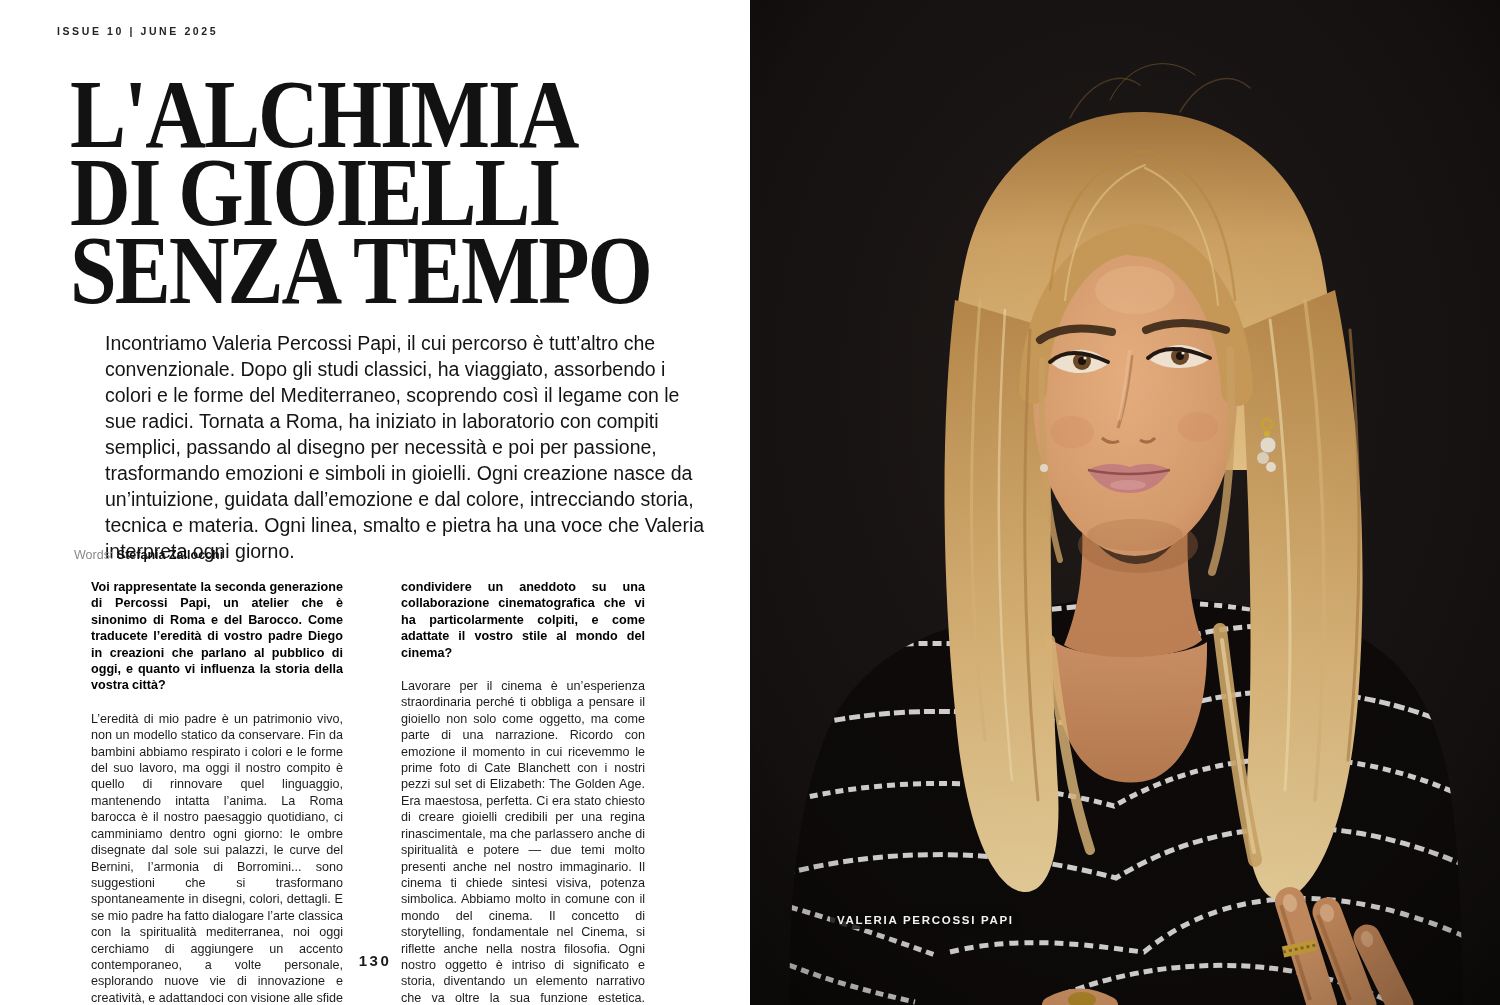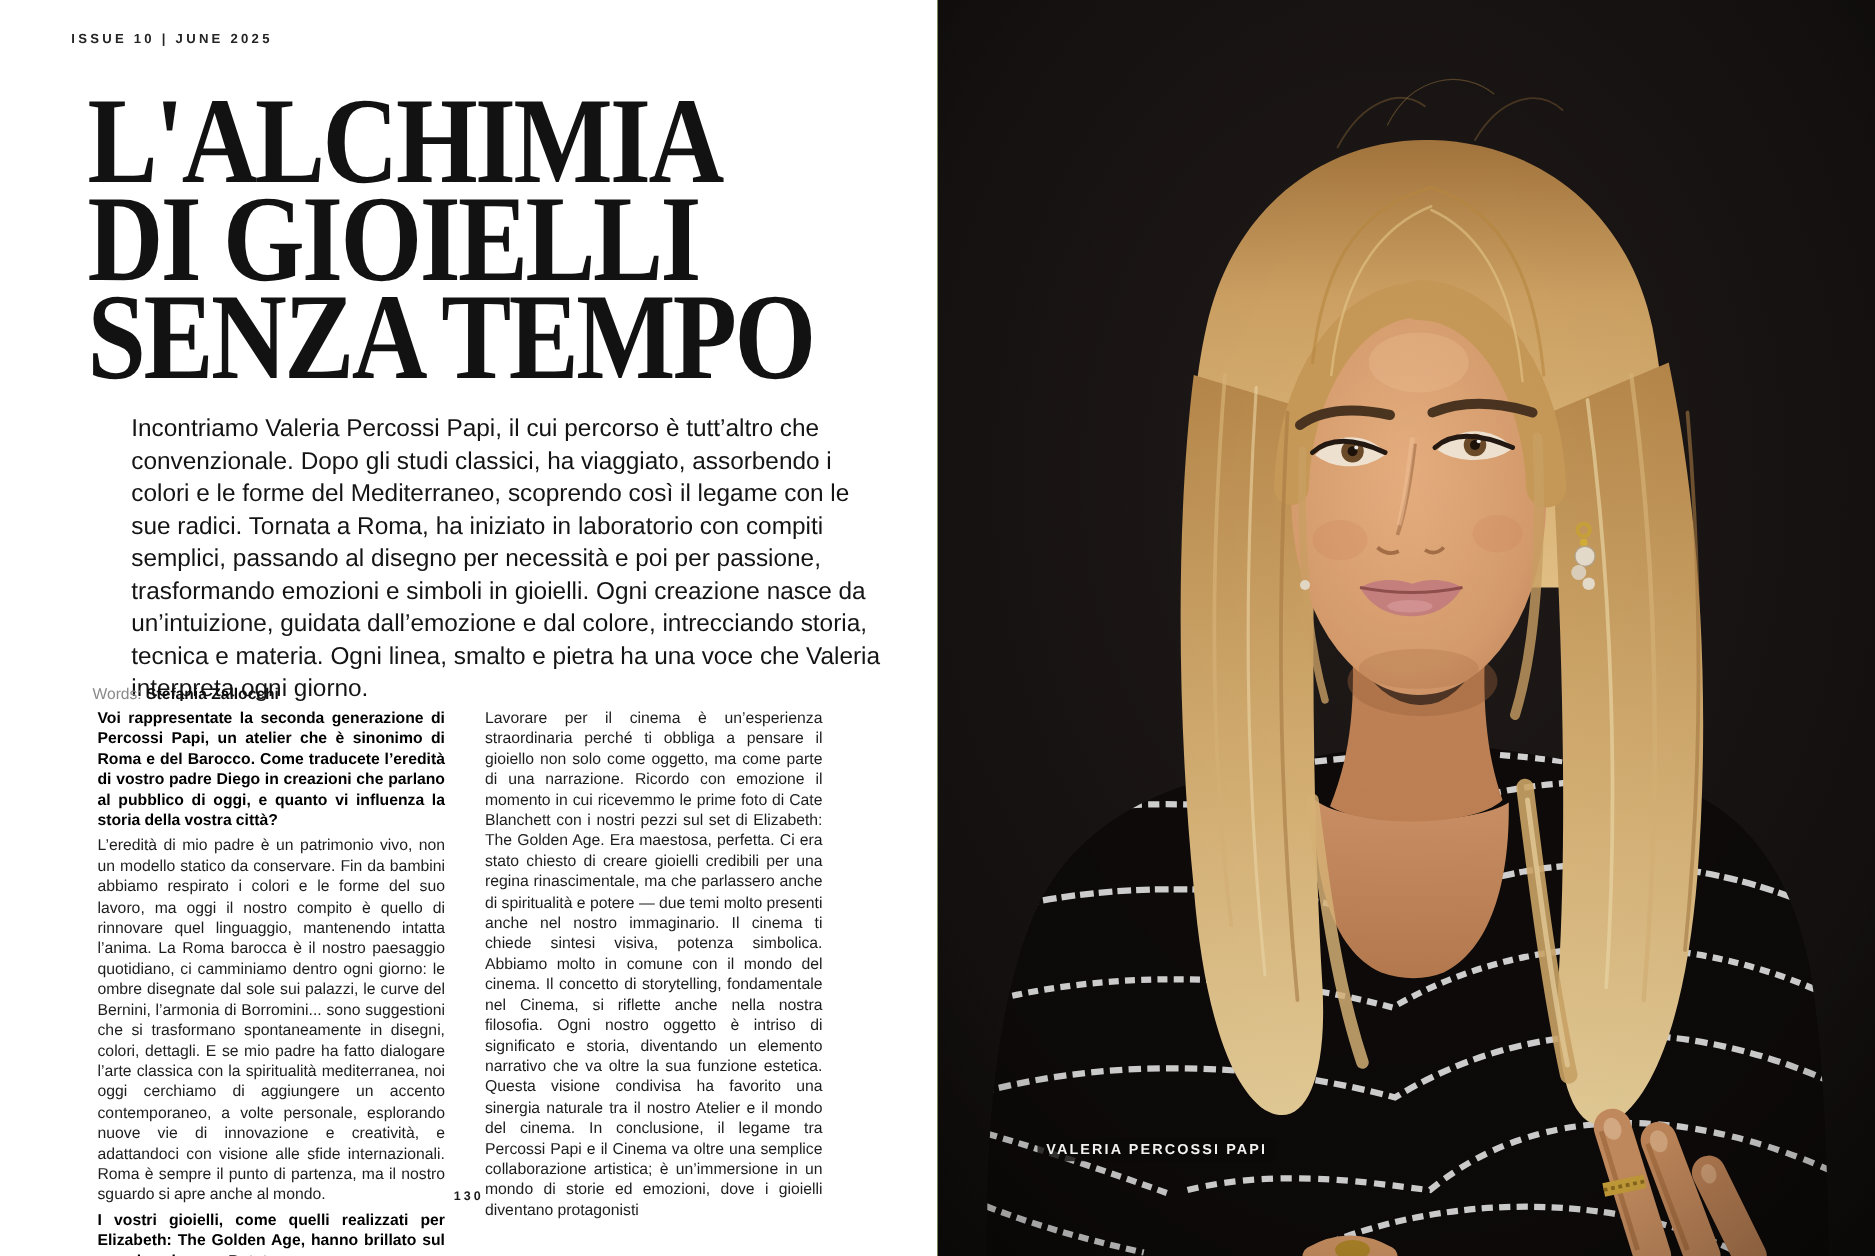--- a/index.html
+++ b/index.html
@@ -23,27 +23,27 @@
   .intro{
     position:absolute;left:73px;top:330px;width:600px;
     font-size:19.5px;line-height:26px;color:#141414;margin-left:32px;
   }
   .byline{position:absolute;left:74px;top:524px;font-size:12.5px;color:#8a8a8a;margin-top:24px;}
   .byline .author{color:#101010;font-weight:700;}
   .columns{position:absolute;left:74px;top:562px;width:588px;display:flex;gap:24px;}
   .col{width:286px;}
   .col.right{width:278px;}
   .col p{
-    margin:4px;text-align:justify;font-size:12.6px;line-height:16.4px;color:#1d1d1d;
+    margin:17px;text-align:justify;font-size:12.6px;line-height:16.4px;color:#1d1d1d;
     hyphens:auto;-webkit-hyphens:auto;word-spacing:-0.2px;
   }
   .col p.q{font-weight:700;color:#000;}
   .page-num{
     position:absolute;left:0;top:952px;width:750px;text-align:center;
-    font-size:10px;font-weight:700;letter-spacing:2.5px;color:#1a1a1a;
+    font-size:15px;font-weight:700;letter-spacing:2.5px;color:#1a1a1a;
   }
   .photo{position:absolute;left:750px;top:0;width:877px;height:1005px;background:#4d7c0f;}
   .photo svg{display:block;}
   .photo-caption{
     position:absolute;left:80px;top:911px;
     background:rgba(12,9,8,0.78);padding:3px 7px;
     color:#f2f2f2;font-size:11.5px;font-weight:700;letter-spacing:1.7px;white-space:nowrap;
   }
 </style>
 </head>
@@ -66,20 +66,21 @@
     <span class="author">Stefania Zallocchi</span>
   </div>
 
   <div class="columns">
     <div class="col left">
       <p class="q">Voi rappresentate la seconda generazione di Percossi Papi, un atelier che è sinonimo di Roma e del Barocco. Come traducete l’eredità di vostro padre Diego in creazioni che parlano al pubblico di oggi, e quanto vi influenza la storia della vostra città?</p>
       <p>L’eredità di mio padre è un patrimonio vivo, non un modello statico da conservare. Fin da bambini abbiamo respirato i colori e le forme del suo lavoro, ma oggi il nostro compito è quello di rinnovare quel linguaggio, mantenendo intatta l’anima. La Roma barocca è il nostro paesaggio quotidiano, ci camminiamo dentro ogni giorno: le ombre disegnate dal sole sui palazzi, le curve del Bernini, l’armonia di Borromini... sono suggestioni che si trasformano spontaneamente in disegni, colori, dettagli. E se mio padre ha fatto dialogare l’arte classica con la spiritualità mediterranea, noi oggi cerchiamo di aggiungere un accento contemporaneo, a volte personale, esplorando nuove vie di innovazione e creatività, e adattandoci con visione alle sfide internazionali. Roma è sempre il punto di partenza, ma il nostro sguardo si apre anche al mondo.</p>
       <p class="q">I vostri gioielli, come quelli realizzati per Elizabeth: The Golden Age, hanno brillato sul grande schermo. Potete</p>
     </div>
     <div class="col right">
+      <p class="q">condividere un aneddoto su una collaborazione cinematografica che vi ha particolarmente colpiti, e come adattate il vostro stile al mondo del cinema?</p>
       <p>Lavorare per il cinema è un’esperienza straordinaria perché ti obbliga a pensare il gioiello non solo come oggetto, ma come parte di una narrazione. Ricordo con emozione il momento in cui ricevemmo le prime foto di Cate Blanchett con i nostri pezzi sul set di Elizabeth: The Golden Age. Era maestosa, perfetta. Ci era stato chiesto di creare gioielli credibili per una regina rinascimentale, ma che parlassero anche di spiritualità e potere — due temi molto presenti anche nel nostro immaginario. Il cinema ti chiede sintesi visiva, potenza simbolica. Abbiamo molto in comune con il mondo del cinema. Il concetto di storytelling, fondamentale nel Cinema, si riflette anche nella nostra filosofia. Ogni nostro oggetto è intriso di significato e storia, diventando un elemento narrativo che va oltre la sua funzione estetica. Questa visione condivisa ha favorito una sinergia naturale tra il nostro Atelier e il mondo del cinema. In conclusione, il legame tra Percossi Papi e il Cinema va oltre una semplice collaborazione artistica; è un’immersione in un mondo di storie ed emozioni, dove i gioielli diventano protagonisti</p>
     </div>
   </div>
 
   <div class="page-num">130</div>
 </div>
 
 <div class="photo">
   <svg width="750" height="1005" viewBox="0 0 750 1005" xmlns="http://www.w3.org/2000/svg">
     <defs>

